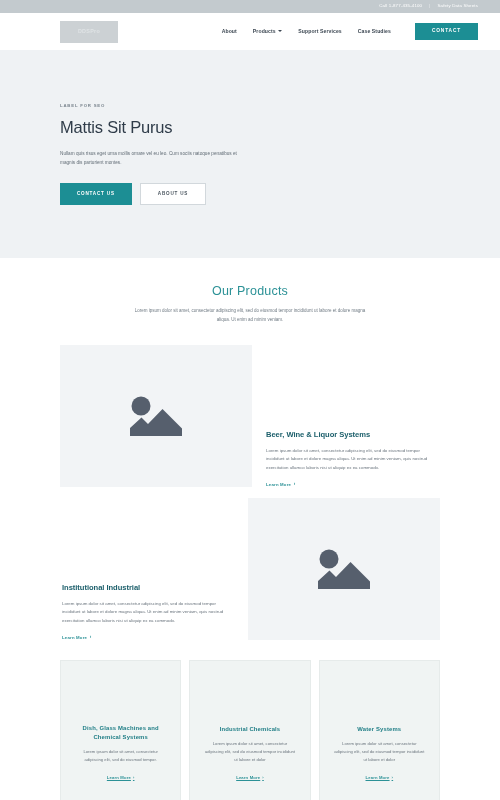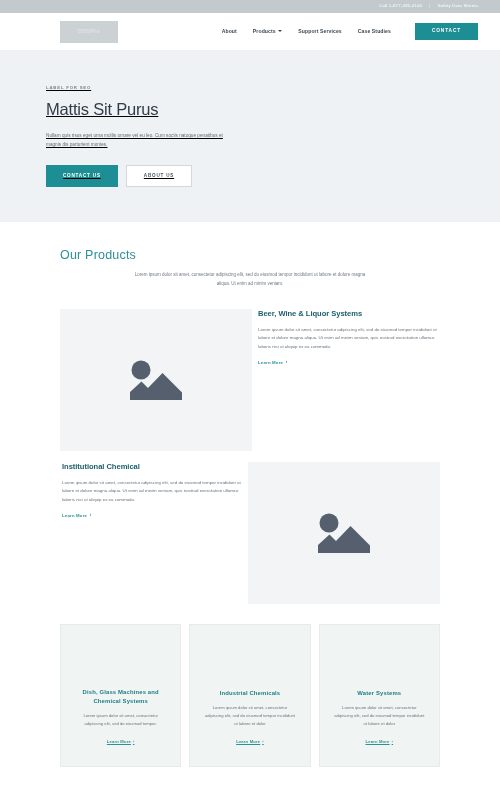--- a/index.html
+++ b/index.html
@@ -92,26 +92,25 @@
     border: none;
     cursor: pointer;
     line-height: 1;
     margin-left: 8px;
     font-family: "Liberation Sans", sans-serif;
   }
 
   
   .hero {
     background: #eff2f4;
-    height: 172px;
-    padding: 0 46px;
+    height: 208px;
+    padding: 0 60px;
     display: flex;
     flex-direction: column;
     justify-content: center;
-    text-decoration: underline;
   }
   .hero-eyebrow {
     font-size: 4.3px;
     font-weight: bold;
     letter-spacing: 0.8px;
     color: #7a858e;
     text-transform: uppercase;
     margin-bottom: 9px;
   }
   .hero-title {
@@ -157,37 +156,38 @@
 
   
   .products {
     padding: 26px 60px 0 60px;
     background: #ffffff;
   }
   .section-title {
     font-size: 12.5px;
     font-weight: normal;
     color: #2b9196;
+    text-align: center;
     letter-spacing: 0.2px;
     margin-bottom: 9px;
   }
   .section-sub {
     font-size: 4.5px;
     line-height: 1.95;
     color: #707b84;
     text-align: center;
     max-width: 236px;
     margin: 0 auto 20px auto;
   }
 
   
   .prow {
     display: flex;
-    align-items: flex-start;
-    gap: 4px;
+    align-items: flex-end;
+    gap: 12px;
     margin-bottom: 11px;
   }
   .pimage {
     width: 192px;
     height: 142px;
     background: #f2f4f6;
     display: flex;
     align-items: center;
     justify-content: center;
     flex: none;
@@ -334,21 +334,21 @@
       <p class="pbody">Lorem ipsum dolor sit amet, consectetur adipiscing elit, sed do eiusmod tempor incididunt ut labore et dolore magna aliqua. Ut enim ad minim veniam, quis nostrud exercitation ullamco laboris nisi ut aliquip ex ea commodo.</p>
       <a class="learn-inline" href="#">
         <span>Learn More</span>
         <span class="arrow">›</span>
       </a>
     </div>
   </div>
 
   <div class="prow">
     <div class="ptext">
-      <h3 class="ptitle">Institutional Chemical</h3>
+      <h3 class="ptitle">Institutional Industrial</h3>
       <p class="pbody">Lorem ipsum dolor sit amet, consectetur adipiscing elit, sed do eiusmod tempor incididunt ut labore et dolore magna aliqua. Ut enim ad minim veniam, quis nostrud exercitation ullamco laboris nisi ut aliquip ex ea commodo.</p>
       <a class="learn-inline" href="#">
         <span>Learn More</span>
         <span class="arrow">›</span>
       </a>
     </div>
     <div class="pimage">
       <svg class="ph-icon" viewBox="0 0 64 52">
         <circle cx="17" cy="16" r="9.5" fill="#565f6d"></circle>
         <path d="M6 46 L6 38 L17.5 27.5 L24 34 L38.5 19 L58 38.5 L58 46 Z" fill="#565f6d"></path>

